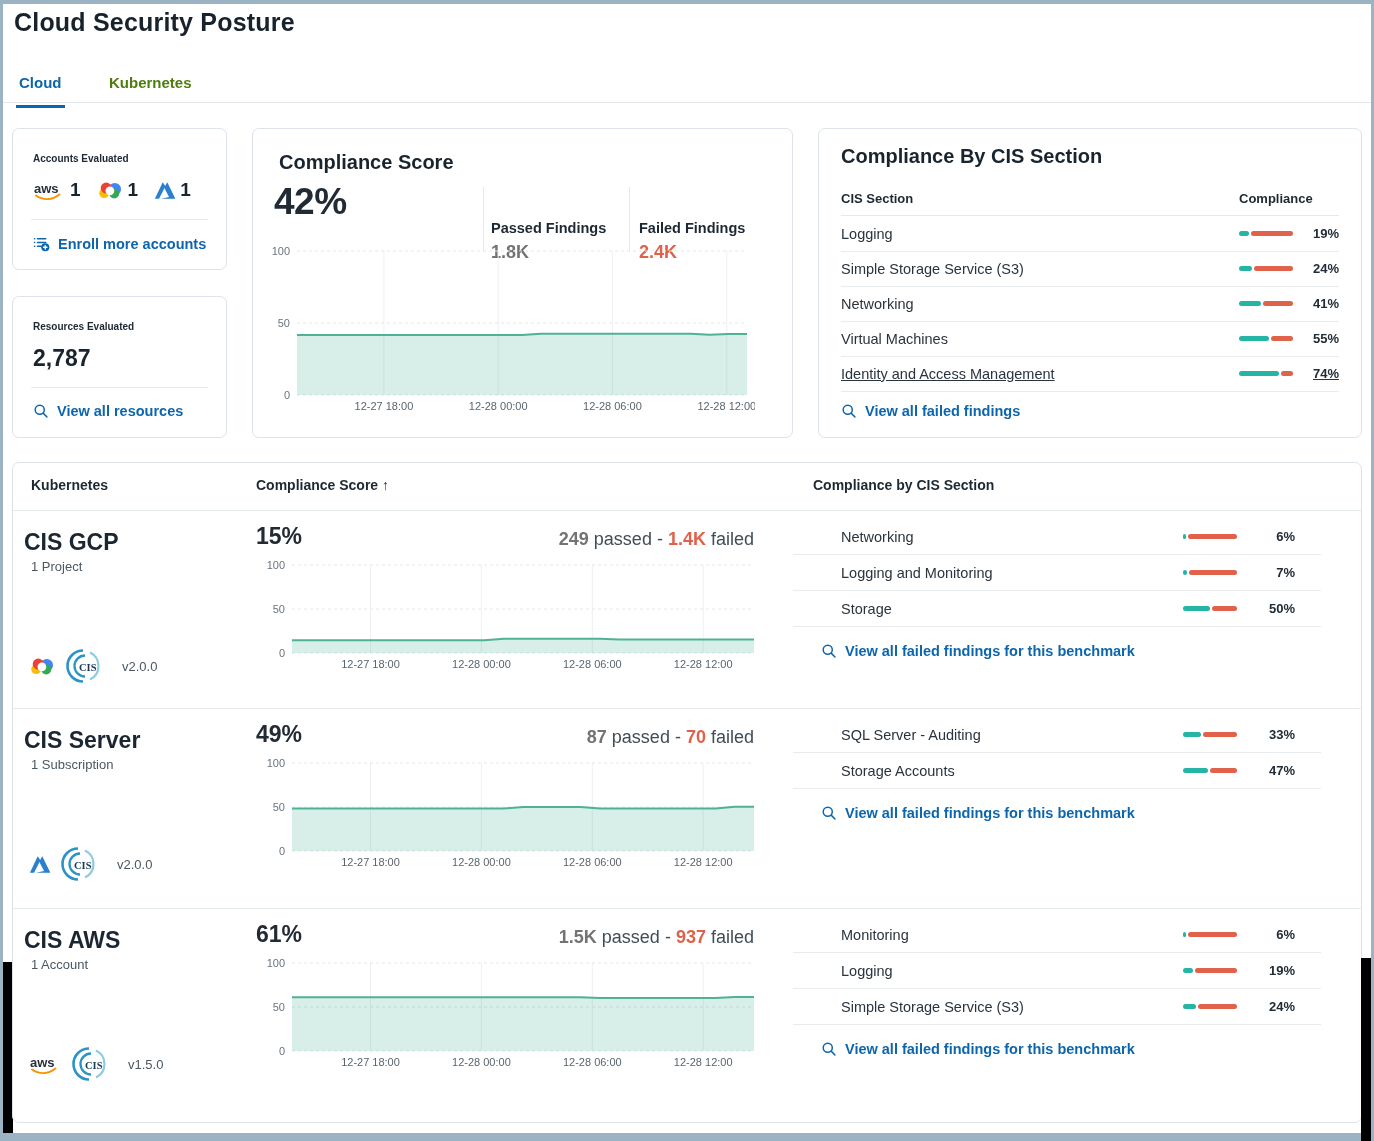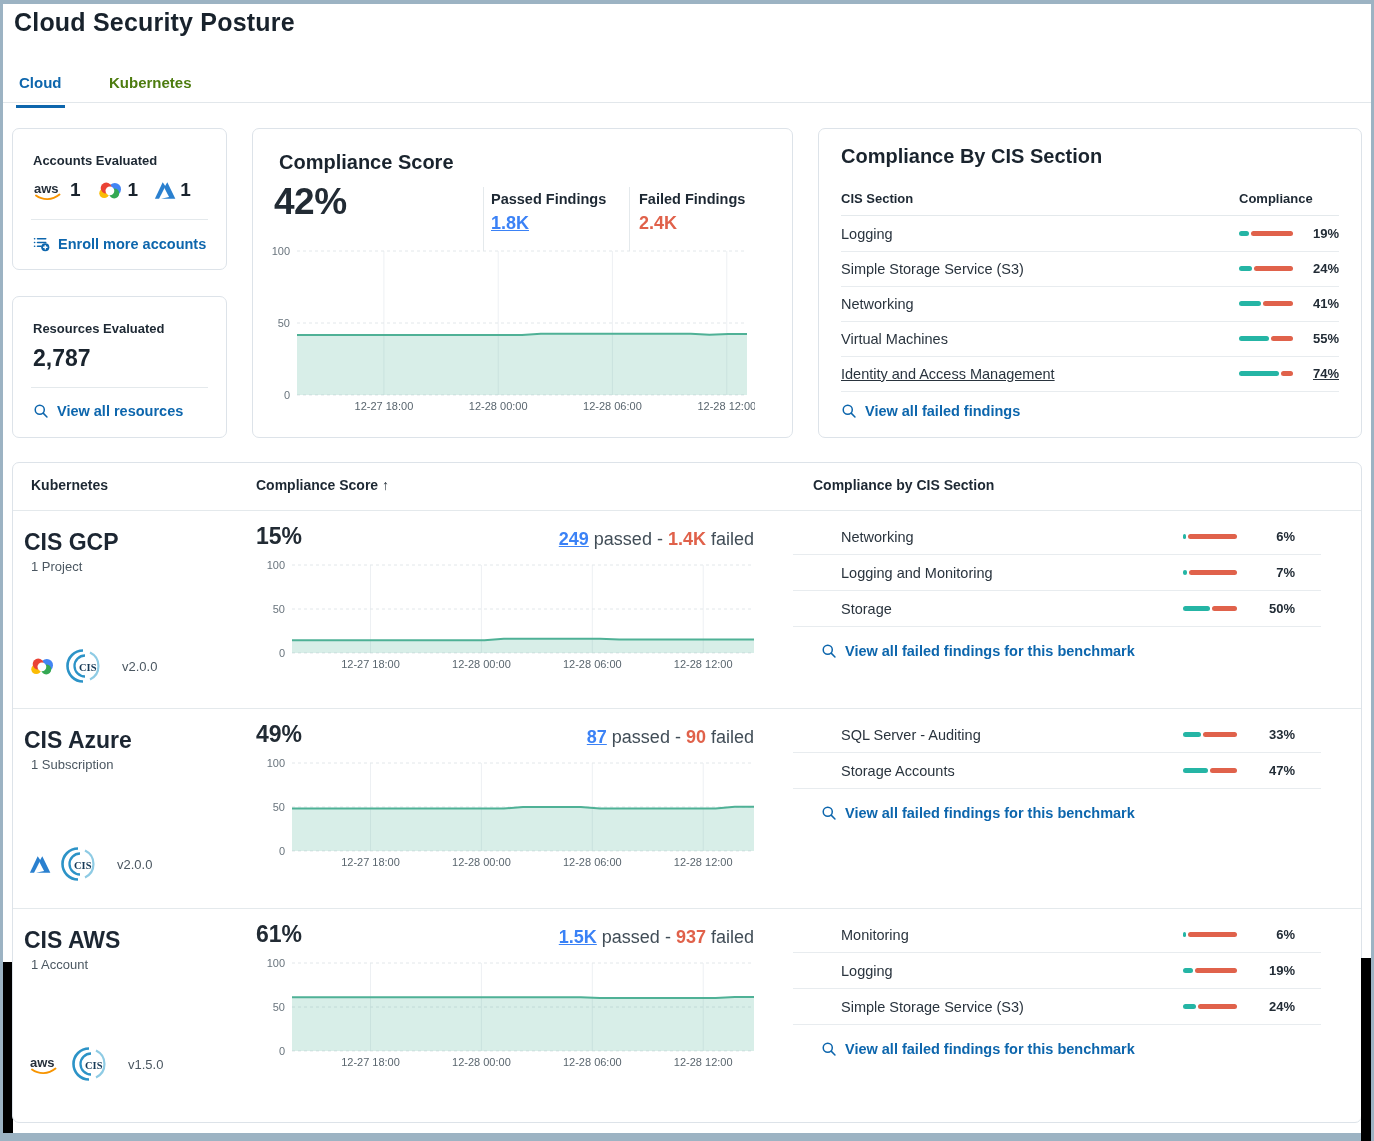--- a/index.html
+++ b/index.html
@@ -15,32 +15,32 @@
   .black-right{left:1361px;top:958px;width:10px;height:183px;background:#000;z-index:5;}
 
   .page-title{left:14px;top:8px;font-size:25px;font-weight:700;letter-spacing:.2px;color:#18222c;}
   .tabbar{left:3px;top:70px;width:1368px;height:32px;border-bottom:1px solid #e2e7eb;}
   .tab{position:absolute;top:0;height:31px;font-size:15px;font-weight:700;cursor:pointer;}
   .tab-active{left:13px;color:#0d66ad;border-bottom:3px solid #0d66ad;padding:4px 3px 0 3px;}
   .tab-idle{left:104px;color:#4d7c0f;padding:4px 2px 0 2px;}
 
   .card{position:absolute;background:#fff;border:1px solid #dde3e9;border-radius:7px;box-sizing:border-box;}
   .card-sm{left:12px;width:215px;height:142px;}
-  .card-title{position:absolute;left:20px;top:24px;font-size:13px;font-weight:700;color:#1d2833;}
+  .card-title{position:absolute;left:20px;top:24px;font-size:10px;font-weight:700;color:#1d2833;}
   .card-div{position:absolute;left:18px;right:18px;border-top:1px solid #e4e9ec;}
   .link{color:#0d66ad;font-size:14.5px;font-weight:600;display:inline-flex;align-items:center;gap:8px;cursor:pointer;}
   .link svg{flex:0 0 auto;}
   .big-num{font-size:23px;font-weight:700;color:#1a242e;}
   .providers{position:absolute;left:20px;top:50px;display:flex;align-items:center;gap:16px;}
   .prov{display:flex;align-items:center;gap:4px;font-size:19px;font-weight:700;color:#1a242e;}
 
   .sc-head{position:absolute;left:26px;top:22px;font-size:20px;font-weight:700;color:#1a242e;}
   .sc-score{position:absolute;left:21px;top:52px;font-size:37px;font-weight:700;letter-spacing:-.5px;color:#222b34;}
   .stat{position:absolute;top:62px;}
-  .stat .lbl{font-size:14.5px;font-weight:700;color:#1d2833;}
+  .stat .lbl{font-size:14.5px;font-weight:700;color:#1d2833;margin-top:29px;}
   .stat .val{font-size:18px;font-weight:700;margin-top:6px;}
   .vdiv{position:absolute;top:58px;width:1px;height:64px;background:#e4e9ec;}
   .chart{position:absolute;}
 
   .tblhead{font-size:13px;font-weight:700;color:#1d2833;}
   .cis-row{position:absolute;left:22px;right:22px;height:35px;display:flex;align-items:center;
            border-bottom:1px solid #e8ecef;font-size:14.5px;color:#2a343e;}
   .grow{flex:1 1 auto;}
   .pct-block{display:flex;align-items:center;}
   .pct-block .pct{margin-left:auto;font-size:13px;font-weight:700;color:#222c36;}
@@ -60,21 +60,21 @@
   .b-score{position:absolute;left:243px;top:12px;font-size:23px;font-weight:700;color:#222b34;}
   .b-pf{position:absolute;left:243px;top:18px;width:512px;padding-right:14px;box-sizing:border-box;
         text-align:right;font-size:18px;color:#414d57;}
   .b-pf .pass{font-weight:700;}
   .b-pf .fail{font-weight:700;}
   .b-chart{left:243px;top:50px;width:506px;height:112px;}
   .b-secs{position:absolute;left:780px;top:8px;width:528px;}
   .sec-row{height:35px;display:flex;align-items:center;border-bottom:1px solid #e8ecef;
            padding:0 26px 0 48px;font-size:14.5px;color:#2a343e;}
   .sec-link{margin:16px 0 0 28px;}
-  .teal{color:#3b82f6;text-decoration:underline;} .red{color:#e0614a;}
+  .teal{color:#737373;} .red{color:#e0614a;}
 </style>
 </head>
 <body>
 
 <div id="app">
 
   <div class="abs frame-top"></div>
   <div class="abs frame-left"></div>
   <div class="abs frame-right"></div>
   <div class="abs black-left"></div>
@@ -361,21 +361,21 @@
                   <line x1="11.7" y1="11.7" x2="15.7" y2="15.7"></line>
                 </svg>
               </span>
             <span>View all failed findings for this benchmark</span>
           </span>
         </div>
       </div>
     </div>
 
     <div class="bench-row bt" style="top:245px;height:200px;">
-      <div class="b-name">CIS Azure</div>
+      <div class="b-name">CIS Server</div>
       <div class="b-scope">1 Subscription</div>
       <div class="b-logos">
         <span style="display: inline-flex; align-items: center;">
             <svg width="22" height="19" viewBox="0 0 20 17">
               <path fill="#2a80cf" d="M7.9 1 L0.8 16 H4.6 L10.4 4.6 Z"></path>
               <path fill="#2a80cf" d="M9.3 5.8 L12.1 1 L19.4 16 H6.4 L13.7 14.4 L10.5 8.2 Z"></path>
             </svg>
           </span>
         <span style="display: inline-flex; align-items: center;">
             <svg width="40" height="40" viewBox="0 0 40 40">
@@ -385,21 +385,21 @@
               <text x="13" y="24.5" font-size="10.5" font-weight="bold" fill="#173a57" font-family="Liberation Serif,serif">CIS</text>
             </svg>
           </span>
         <span class="b-ver">v2.0.0</span>
       </div>
       <div class="b-score">49%</div>
       <div class="b-pf">
         <span class="pass teal">87</span>
         <span>passed</span>
         <span>-</span>
-        <span class="fail red">90</span>
+        <span class="fail red">70</span>
         <span>failed</span>
       </div>
       <div class="chart b-chart"><svg width="506" height="112" font-family="Liberation Sans,sans-serif">
             <line x1="114.5" x2="114.5" y1="4" y2="92" stroke="#edf0f3"></line>
             <text x="114.5" y="107" text-anchor="middle" font-size="11" fill="#59656e">12-27 18:00</text>
             <line x1="225.4" x2="225.4" y1="4" y2="92" stroke="#edf0f3"></line>
             <text x="225.4" y="107" text-anchor="middle" font-size="11" fill="#59656e">12-28 00:00</text>
             <line x1="336.3" x2="336.3" y1="4" y2="92" stroke="#edf0f3"></line>
             <text x="336.3" y="107" text-anchor="middle" font-size="11" fill="#59656e">12-28 06:00</text>
             <line x1="447.2" x2="447.2" y1="4" y2="92" stroke="#edf0f3"></line>

